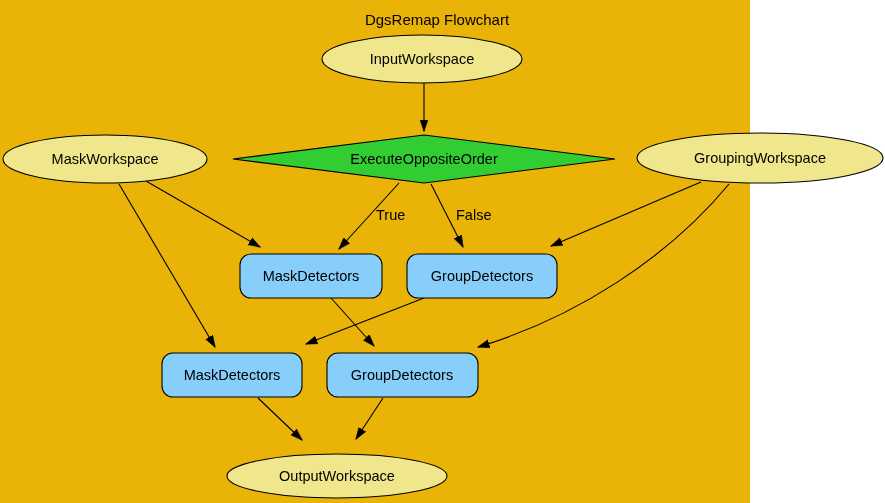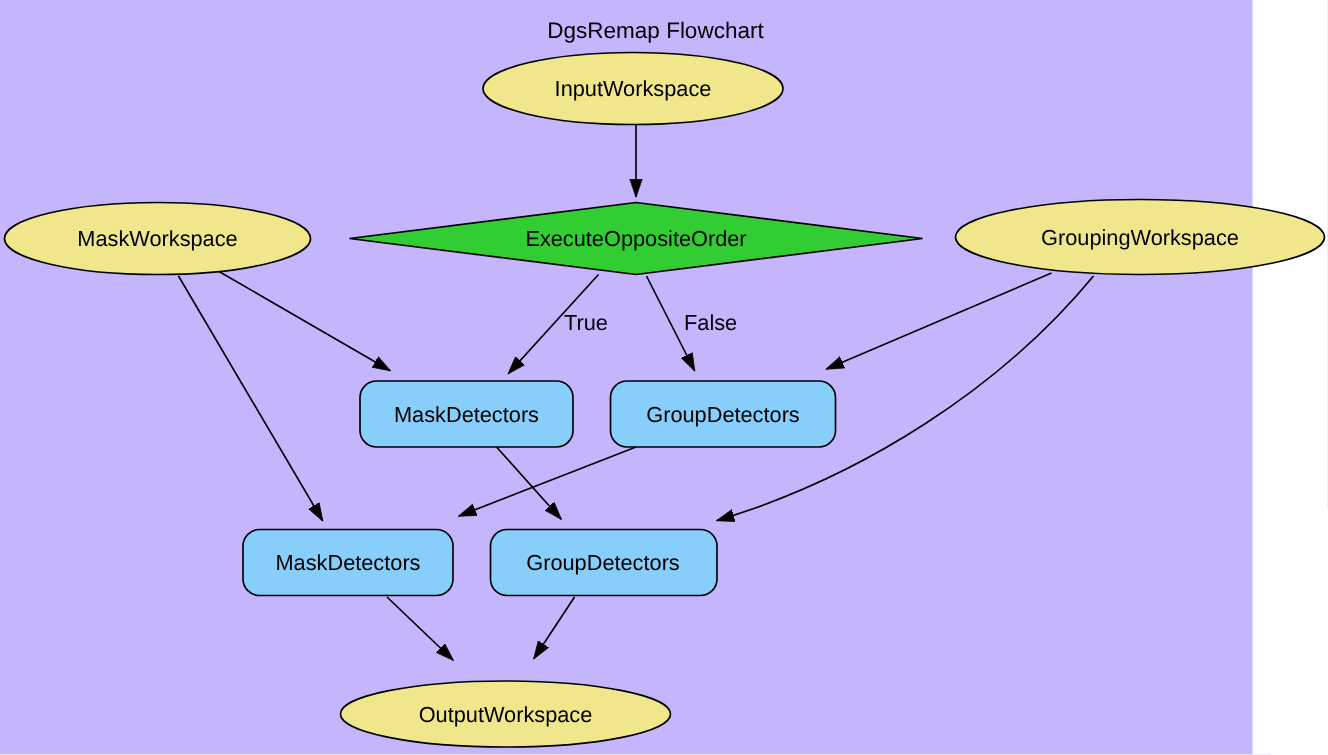--- a/index.html
+++ b/index.html
@@ -2,23 +2,23 @@
 <html><head>
 <meta charset="utf-8">
 <style>
   html, body {
     margin: 0;
     padding: 0;
     background: #FFFFFF;
   }
   .canvas {
     position: relative;
-    width: 835px;
+    width: 750px;
     height: 503px;
-    background: #c4b5fd;
+    background: #eab308;
     font-family: "Liberation Sans", sans-serif;
   }
   svg text {
     font-family: "Liberation Sans", sans-serif;
     fill: #000000;
   }
   .node-label {
     font-size: 14.5px;
     text-anchor: middle;
   }

